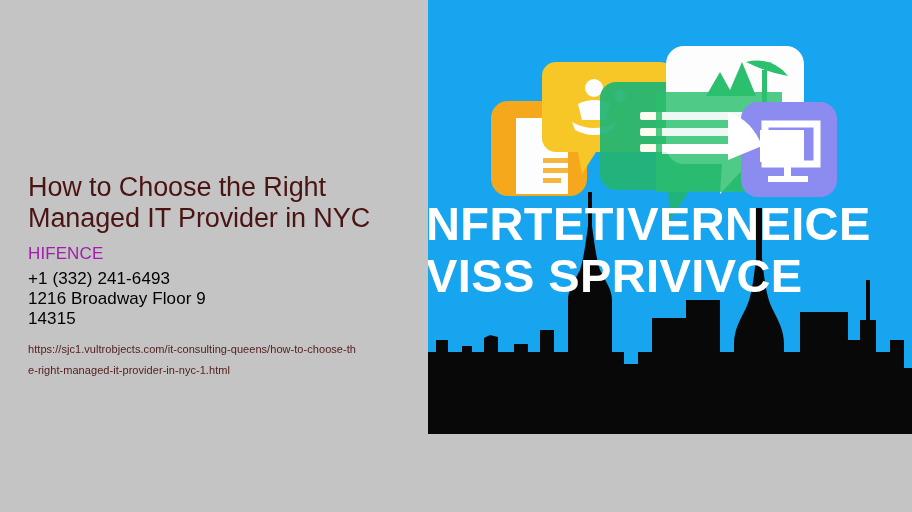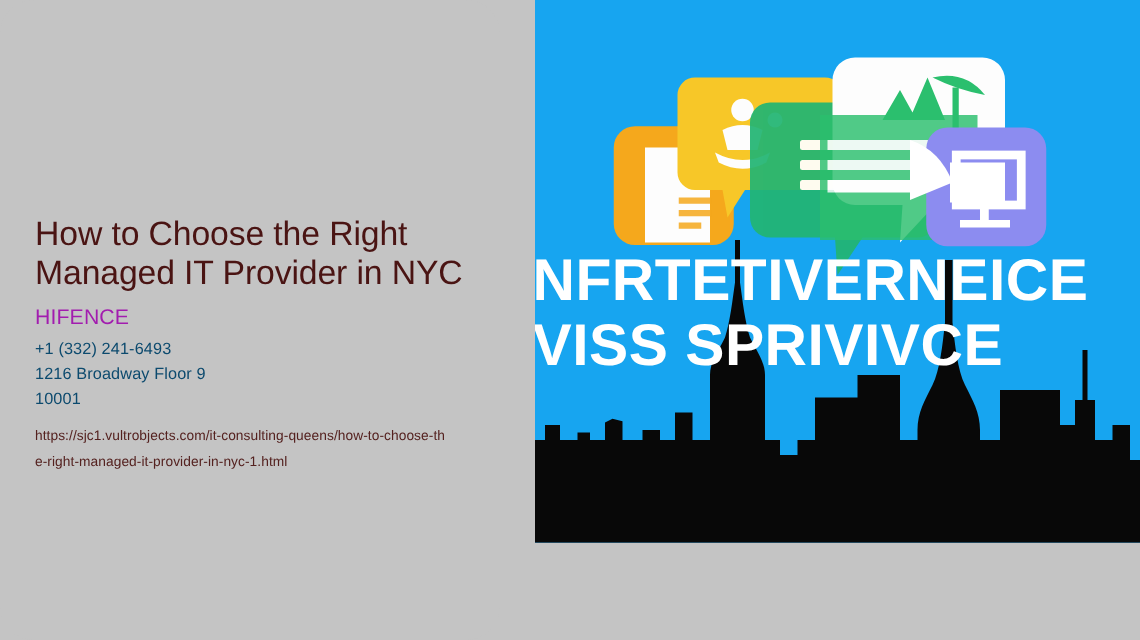--- a/index.html
+++ b/index.html
@@ -45,23 +45,23 @@
     font-family: "Liberation Sans", sans-serif;
   }
   .brand-name {
     font-size: 17px;
     line-height: 21px;
     color: #a21caf;
     margin: 0 0 5px 0;
     letter-spacing: 0.1px;
   }
   .meta-line {
-    font-size: 13px;
+    font-size: 17px;
     line-height: 20px;
-    color: #0c4a6e;
+    color: #000000;
     margin: 0;
     letter-spacing: 0.1px;
   }
   .source-url {
     margin-top: 10px;
     font-size: 11px;
     line-height: 21px;
     color: #54211f;
     width: 330px;
     word-break: break-all;
@@ -112,21 +112,21 @@
 
       <h1 class="article-title">How to Choose the Right Managed IT Provider in NYC</h1>
 
       <div class="brand-name">HIFENCE</div>
 
       <div class="meta-line">+1 (332) 241-6493</div>
 
       <div class="meta-line">1216 Broadway Floor 9</div>
 
 
-      <div class="meta-line">10001</div>
+      <div class="meta-line">14315</div>
 
       <div class="source-url">https://sjc1.vultrobjects.com/it-consulting-queens/how-to-choose-the-right-managed-it-provider-in-nyc-1.html</div>
 
     </div>
   </div>
 
   <div class="right-panel">
 
     <svg class="hero-svg" viewBox="0 0 512 512" preserveAspectRatio="none">
 

